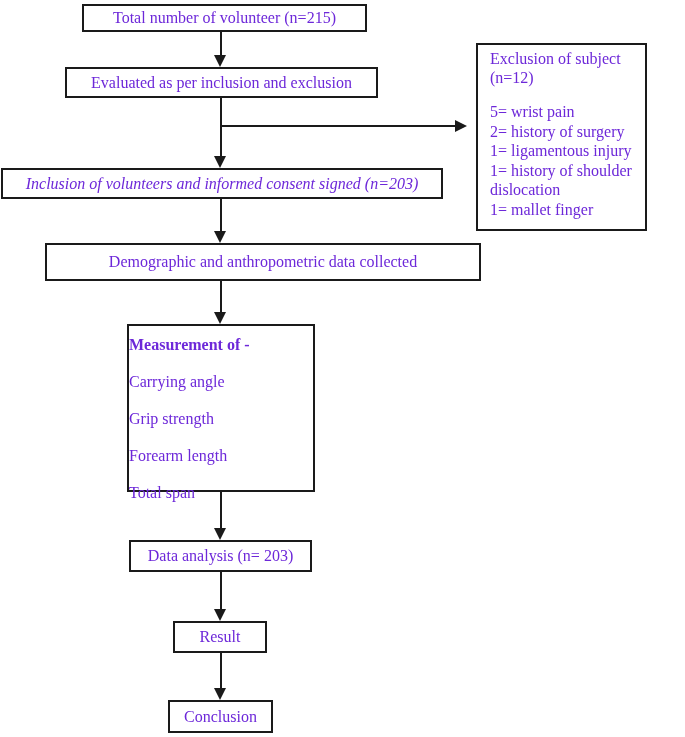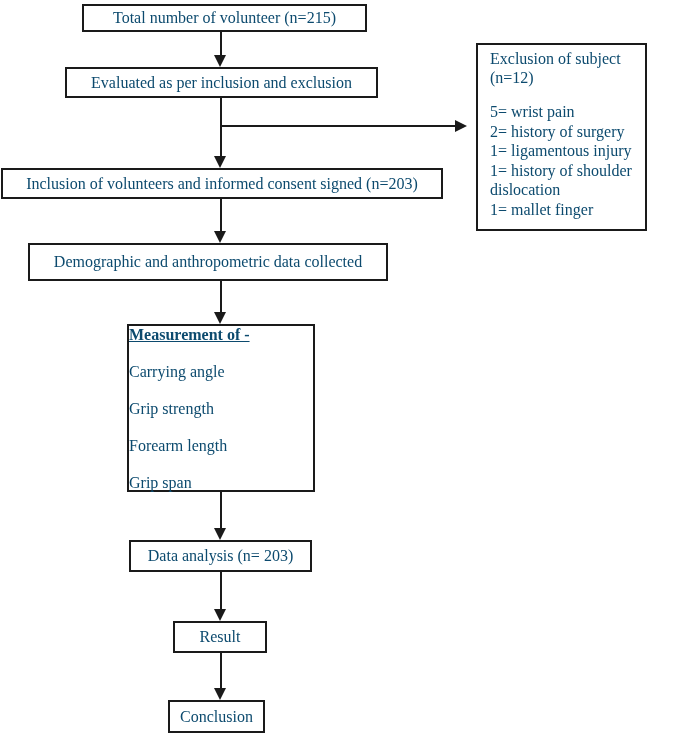--- a/index.html
+++ b/index.html
@@ -6,21 +6,21 @@
     margin: 0;
     padding: 0;
     background: #ffffff;
   }
   .canvas {
     position: relative;
     width: 685px;
     height: 737px;
     background: #ffffff;
     font-family: "Liberation Serif", "DejaVu Serif", serif;
-    color: #0c4a6e;
+    color: #6d28d9;
     font-size: 16px;
     overflow: hidden;
   }
   .fbox {
     position: absolute;
     box-sizing: border-box;
     border: 2px solid #1a1a1a;
     background: #ffffff;
     display: flex;
     align-items: center;
@@ -31,32 +31,32 @@
   }
   .fbox.multiline {
     white-space: normal;
     display: block;
     text-align: left;
   }
   
   .b-total       { left: 82px;  top: 4px;   width: 285px; height: 28px; }
   .b-evaluated   { left: 65px;  top: 67px;  width: 313px; height: 31px; }
   .b-exclusion   { left: 476px; top: 43px;  width: 171px; height: 188px; padding: 4px 8px 0 12px; }
-  .b-inclusion   { left: 1px;   top: 168px; width: 442px; height: 31px; }
-  .b-demographic { left: 28px;  top: 243px; width: 360px; height: 38px; }
+  .b-inclusion   { left: 1px;   top: 168px; width: 442px; height: 31px; font-style: italic; }
+  .b-demographic { left: 45px;  top: 243px; width: 436px; height: 38px; }
   .b-measurement { left: 127px; top: 324px; width: 188px; height: 168px; text-align: center; }
   .b-analysis    { left: 129px; top: 540px; width: 183px; height: 32px; }
   .b-result      { left: 173px; top: 621px; width: 94px;  height: 32px; }
-  .b-conclusion  { left: 168px; top: 700px; width: 97px; height: 33px; }
+  .b-conclusion  { left: 168px; top: 700px; width: 105px; height: 33px; }
 
   .excl-title { line-height: 19px; }
   .excl-list  { margin-top: 15px; }
   .excl-item  { line-height: 19.5px; }
 
-  .meas-title { font-weight: bold; line-height: 18px; text-decoration: underline; }
+  .meas-title { font-weight: bold; margin-top: 10px; line-height: 18px; }
   .meas-item  { margin-top: 19px; line-height: 18px; }
 
   
   .vline {
     position: absolute;
     width: 2px;
     background: #1a1a1a;
   }
   .hline {
     position: absolute;
@@ -100,21 +100,21 @@
 
   <div class="fbox b-inclusion">Inclusion of volunteers and informed consent signed (n=203)</div>
 
   <div class="fbox b-demographic">Demographic and anthropometric data collected</div>
 
   <div class="fbox multiline b-measurement">
     <div class="meas-title">Measurement of -</div>
     <div class="meas-item">Carrying angle</div>
     <div class="meas-item">Grip strength</div>
     <div class="meas-item">Forearm length</div>
-    <div class="meas-item">Grip span</div>
+    <div class="meas-item">Total span</div>
   </div>
 
   <div class="fbox b-analysis">Data analysis (n= 203)</div>
 
   <div class="fbox b-result">Result</div>
 
   <div class="fbox b-conclusion">Conclusion</div>
 
   <div class="vline" style="left:220px; top:31px; height:25px;"></div>
   <div class="arrow-down" style="left:214px; top:55px;"></div>

